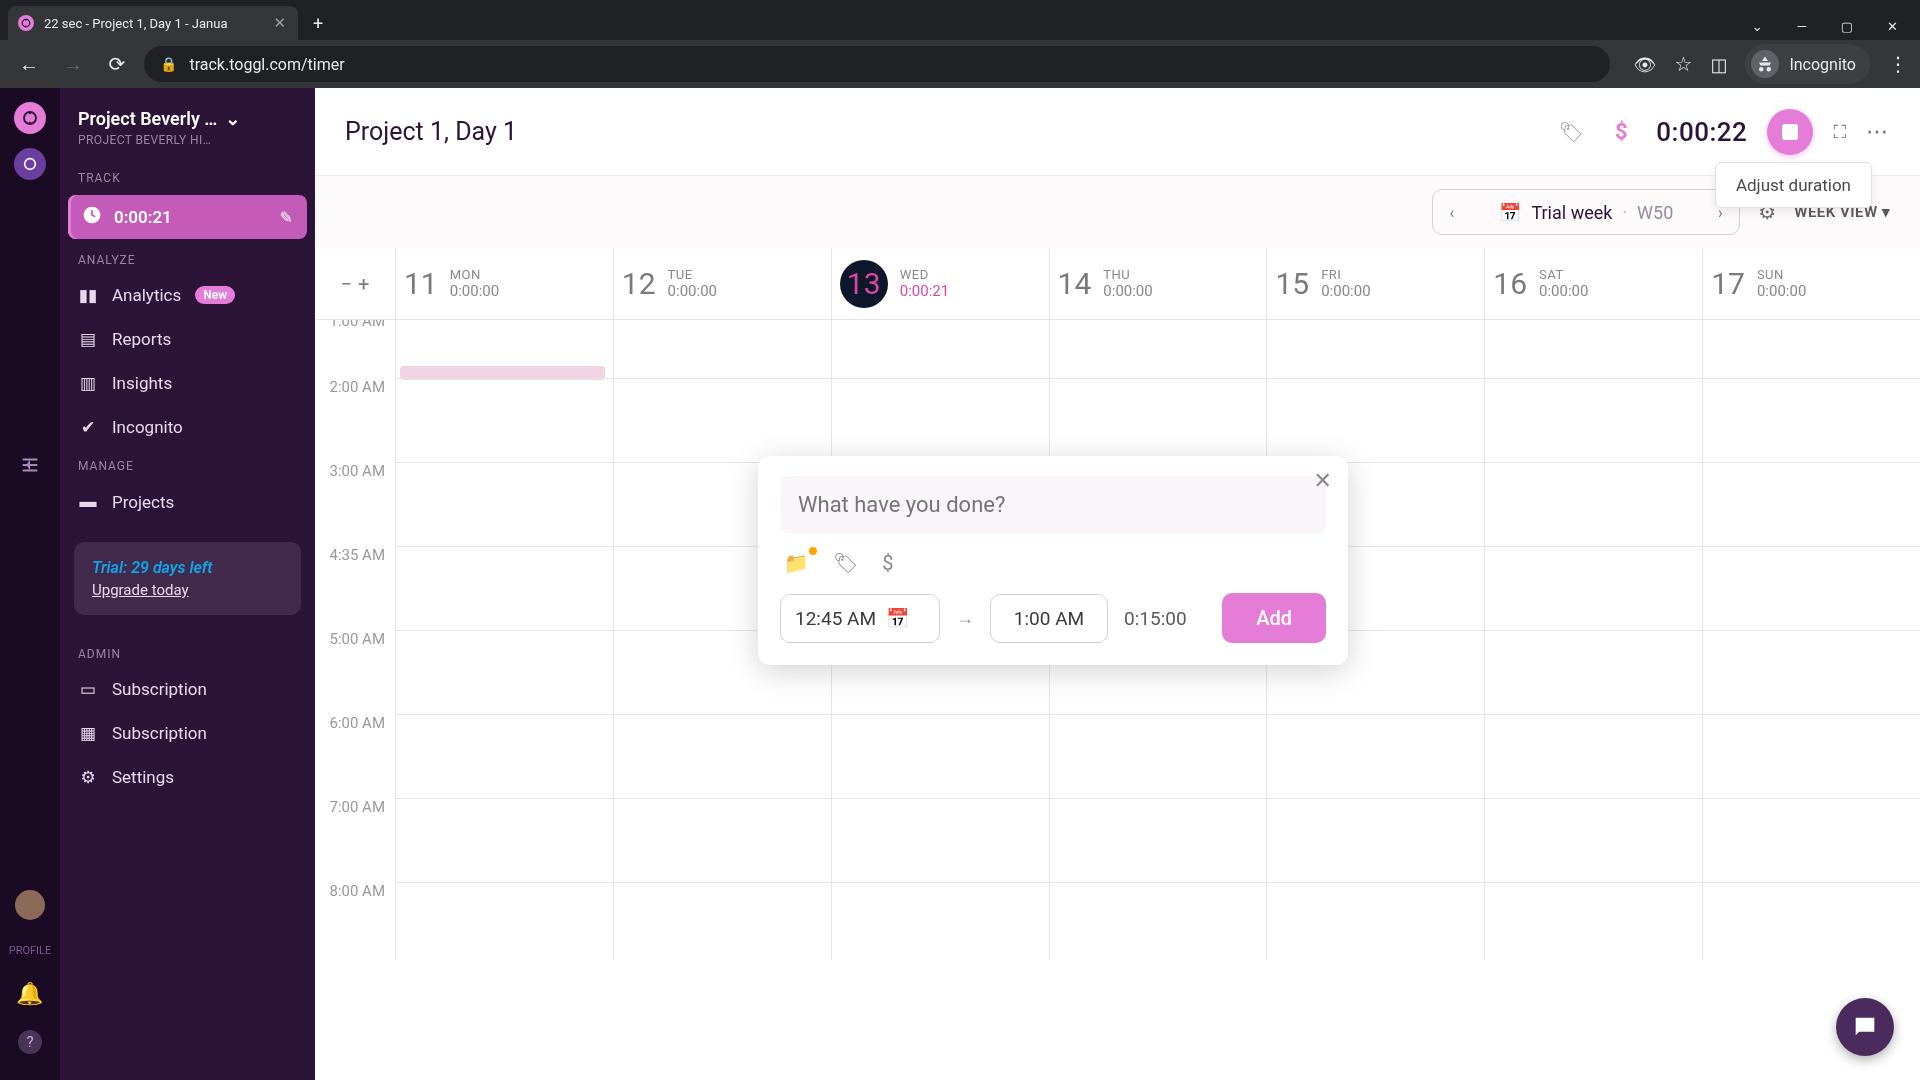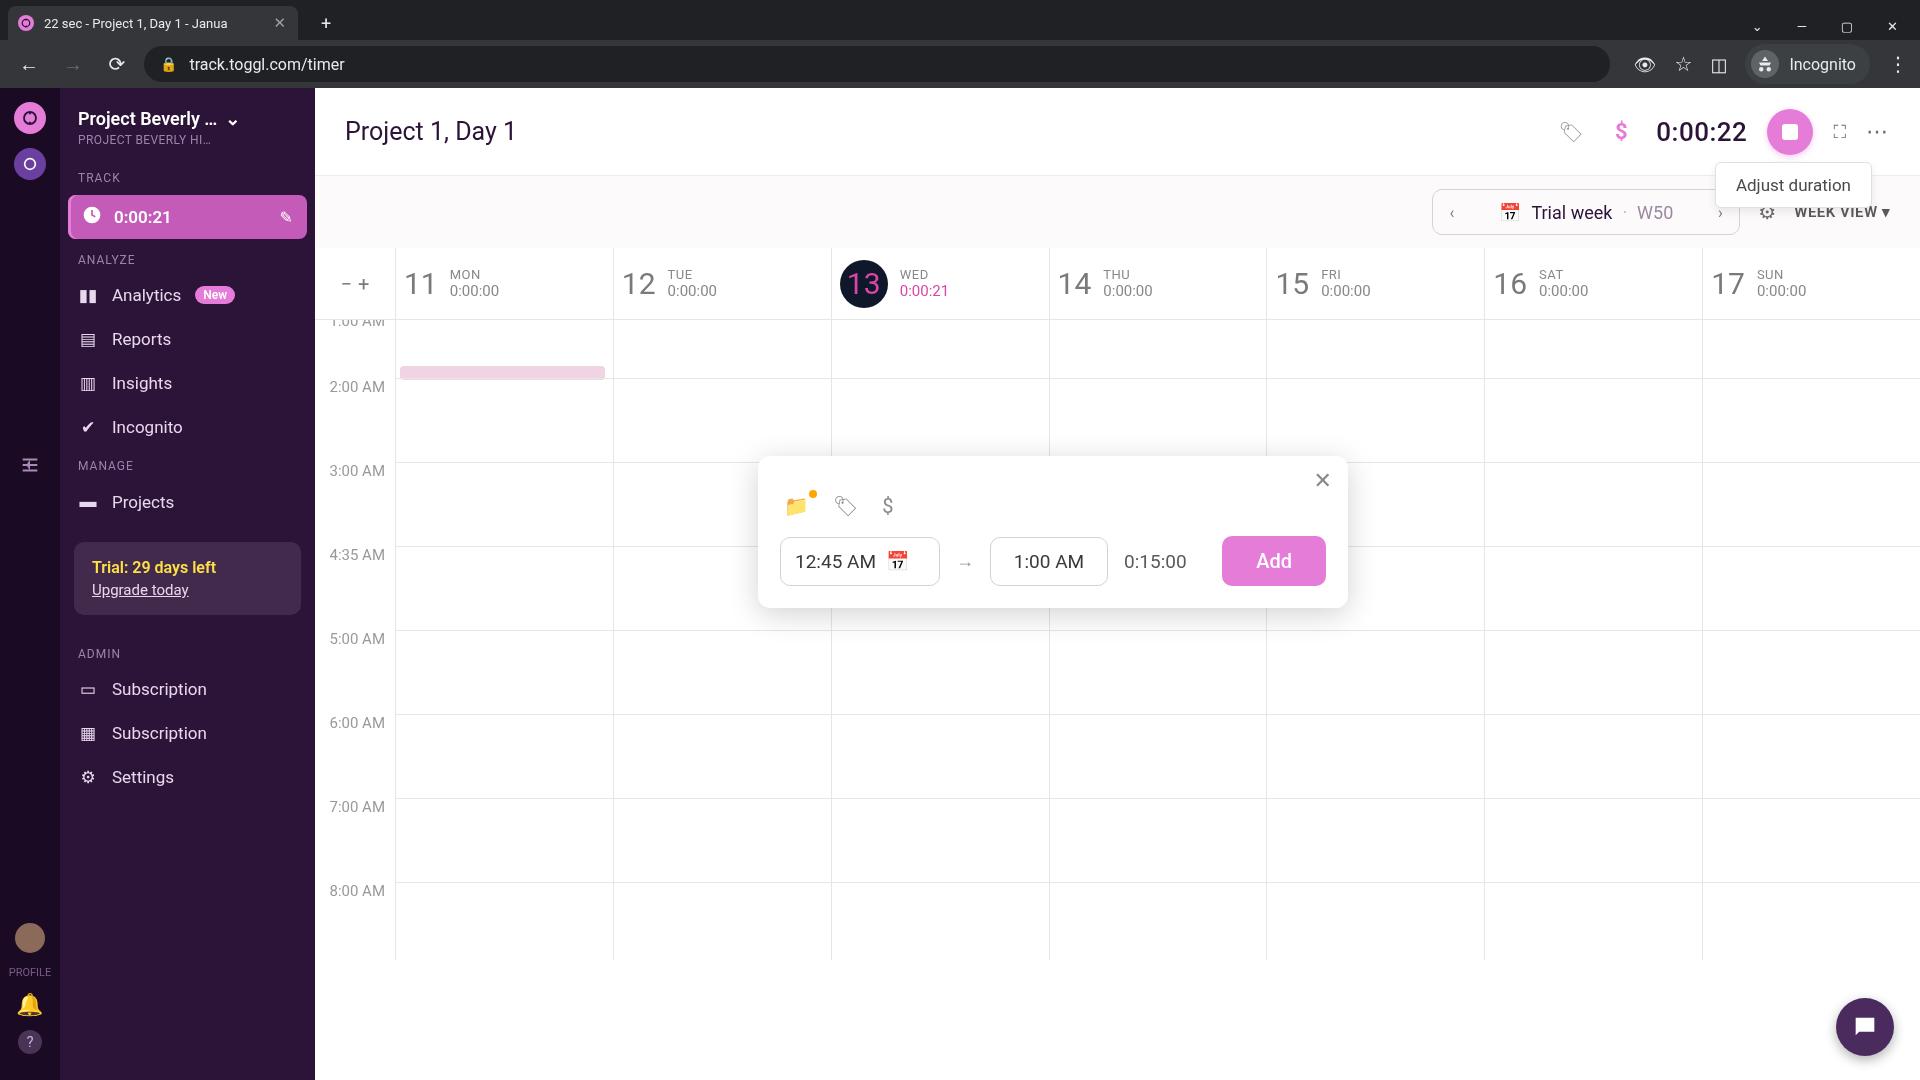--- a/index.html
+++ b/index.html
@@ -1,20 +1,20 @@
 <!DOCTYPE html>
 <html><head>
 <meta charset="utf-8">
 <style>
   :root { --purple-dark:#2c1338; --purple-mid:#412a4c; --purple-light:#e57cd8; --pink-accent:#d946a5; --toggl-pink:#e57cd8; --bg:#fcf9fb; --text-dark:#1f1f1f; --text-mid:#6d6d6d; --border:#e6e6e6; --green-chip:#bdeac2; --green-dot:#4caf50; }
   * { box-sizing:border-box; font-family:-apple-system,BlinkMacSystemFont,"Segoe UI",Roboto,Arial,sans-serif; }
   body { margin:0; width:1920px; height:1080px; overflow:hidden; background:#fff; }
   
   .chrome { height:88px; background:#202124; color:#e8eaed; display:flex; flex-direction:column; }
-  .tabrow { height:40px; display:flex; align-items:flex-end; padding:0 8px; gap:14px; }
+  .tabrow { height:40px; display:flex; align-items:flex-end; padding:0 8px; gap:6px; }
   .tab { background:#35363a; height:34px; width:290px; border-radius:8px 8px 0 0; display:flex; align-items:center; padding:0 12px 0 10px; gap:10px; font-size:13px; color:#e8eaed; }
   .tab .fav { width:16px; height:16px; border-radius:50%; background:#e57cd8; display:flex; align-items:center; justify-content:center; }
   .tab .fav svg { width:10px; height:10px; }
   .tab .tlabel { flex:1; white-space:nowrap; overflow:hidden; text-overflow:clip; mask-image:linear-gradient(to right, black 85%, transparent 100%); }
   .tab .tclose { color:#9aa0a6; font-size:15px; }
   .newtab { color:#e8eaed; width:28px; height:28px; display:flex; align-items:center; justify-content:center; font-size:18px; margin-bottom:3px; }
   .winbtns { margin-left:auto; display:flex; gap:34px; color:#e8eaed; margin-bottom:6px; padding-right:14px; }
   .winbtns span { font-size:13px; }
   .addrrow { height:48px; background:#35363a; display:flex; align-items:center; padding:0 12px; gap:10px; }
   .nav-ico { width:34px; height:34px; display:flex; align-items:center; justify-content:center; color:#e8eaed; border-radius:50%; font-size:20px; }
@@ -24,35 +24,35 @@
   .chrome-right { display:flex; align-items:center; gap:18px; margin-left:14px; color:#e8eaed; }
   .incog { display:flex; align-items:center; gap:10px; background:#3c4043; padding:6px 14px 6px 6px; border-radius:20px; }
   .incog .avatar { width:28px; height:28px; border-radius:50%; background:#5f6368; display:flex; align-items:center; justify-content:center; }
   
   .app { display:flex; height:calc(1080px - 88px); width:100%; position:relative; background:var(--bg); }
   .rail { width:60px; background:#1a0a23; display:flex; flex-direction:column; align-items:center; padding-top:14px; gap:14px; }
   .rail .rico { width:32px; height:32px; border-radius:50%; display:flex; align-items:center; justify-content:center; }
   .rail .r1 { background:#e57cd8; }
   .rail .r2 { background:#6b3fa0; }
   .rail .collapse { margin-top:260px; color:#a78bb5; }
-  .rail .prof { margin-top:auto; display:flex; flex-direction:column; align-items:center; gap:13px; padding-bottom:26px; color:#7a5a8a; font-size:11px; }
+  .rail .prof { margin-top:auto; display:flex; flex-direction:column; align-items:center; gap:24px; padding-bottom:26px; color:#7a5a8a; font-size:11px; }
   .rail .prof .pimg { width:30px; height:30px; border-radius:50%; background:#8b6a5a; }
   .sidebar { width:255px; background:var(--purple-dark); color:#e8d8ee; display:flex; flex-direction:column; padding-top:12px; }
   .ws { padding:8px 18px 14px; }
   .ws-head { display:flex; align-items:center; gap:8px; font-weight:600; font-size:18px; color:#fff; }
   .ws-sub { font-size:12px; color:#9c84a8; letter-spacing:0.4px; margin-top:4px; }
   .sec-label { font-size:12px; letter-spacing:1px; color:#9c84a8; padding:10px 18px 6px; }
   .running { margin:4px 8px; background:#c45bb8; border-radius:8px; height:44px; display:flex; align-items:center; padding:0 14px; gap:12px; box-shadow:inset 3px 0 0 0 #e57cd8; }
   .running .rtime { color:#fff; font-weight:600; font-size:17px; flex:1; }
   .running .pencil { color:#fff; }
   .s-item { display:flex; align-items:center; gap:14px; padding:12px 18px; font-size:17px; color:#e8d8ee; }
   .s-item .si-ico { width:20px; display:flex; justify-content:center; font-size:17px; }
   .s-item .badge { background:#e57cd8; color:#fff; font-size:12px; padding:2px 8px; border-radius:10px; font-weight:600; }
   .trial-card { margin:18px 14px 22px; background:var(--purple-mid); border-radius:10px; padding:16px 18px; font-size:16px; }
-  .trial-card .ttitle { color:#fde047; font-weight:600; }
+  .trial-card .ttitle { color:#0ea5e9; font-weight:600;font-style:italic; }
   .trial-card .tlink { color:#e8d8ee; text-decoration:underline; font-size:15px; margin-top:4px; display:block; }
   
   .main { flex:1; display:flex; flex-direction:column; background:#fff; position:relative; }
   .topbar { height:88px; display:flex; align-items:center; padding:0 30px; gap:20px; border-bottom:1px solid #f2e8f0; }
   .title { font-size:25px; color:#2c1338; font-weight:400; }
   .tb-spacer { flex:1; }
   .proj-chip { background:var(--green-chip); border-radius:22px; padding:10px 22px; display:flex; align-items:center; gap:10px; font-size:17px; }
   .proj-chip .dot { width:10px; height:10px; background:var(--green-dot); border-radius:50%; }
   .proj-chip .pname { color:#2e7d32; font-weight:500; }
   .proj-chip .puser { color:#6d8970; }
@@ -398,20 +398,21 @@
             <div class="hr-line" style="top:310px"></div>
             <div class="hr-line" style="top:394px"></div>
             <div class="hr-line" style="top:478px"></div>
             <div class="hr-line" style="top:562px"></div>
           </div>
       </div>
     </div>
 
     <div class="popup">
       <span class="close">✕</span>
+      <input class="pinput" placeholder="What have you done?" style="">
       <div class="picons">
         <span class="pi">📁<span class="notif"></span></span>
         <span class="pi">🏷</span>
         <span class="pi">$</span>
       </div>
       <div class="prow">
         <div class="time-in w1">
             <span>12:45 AM</span>
             <span style="color:#888;">📅</span>
           </div>

